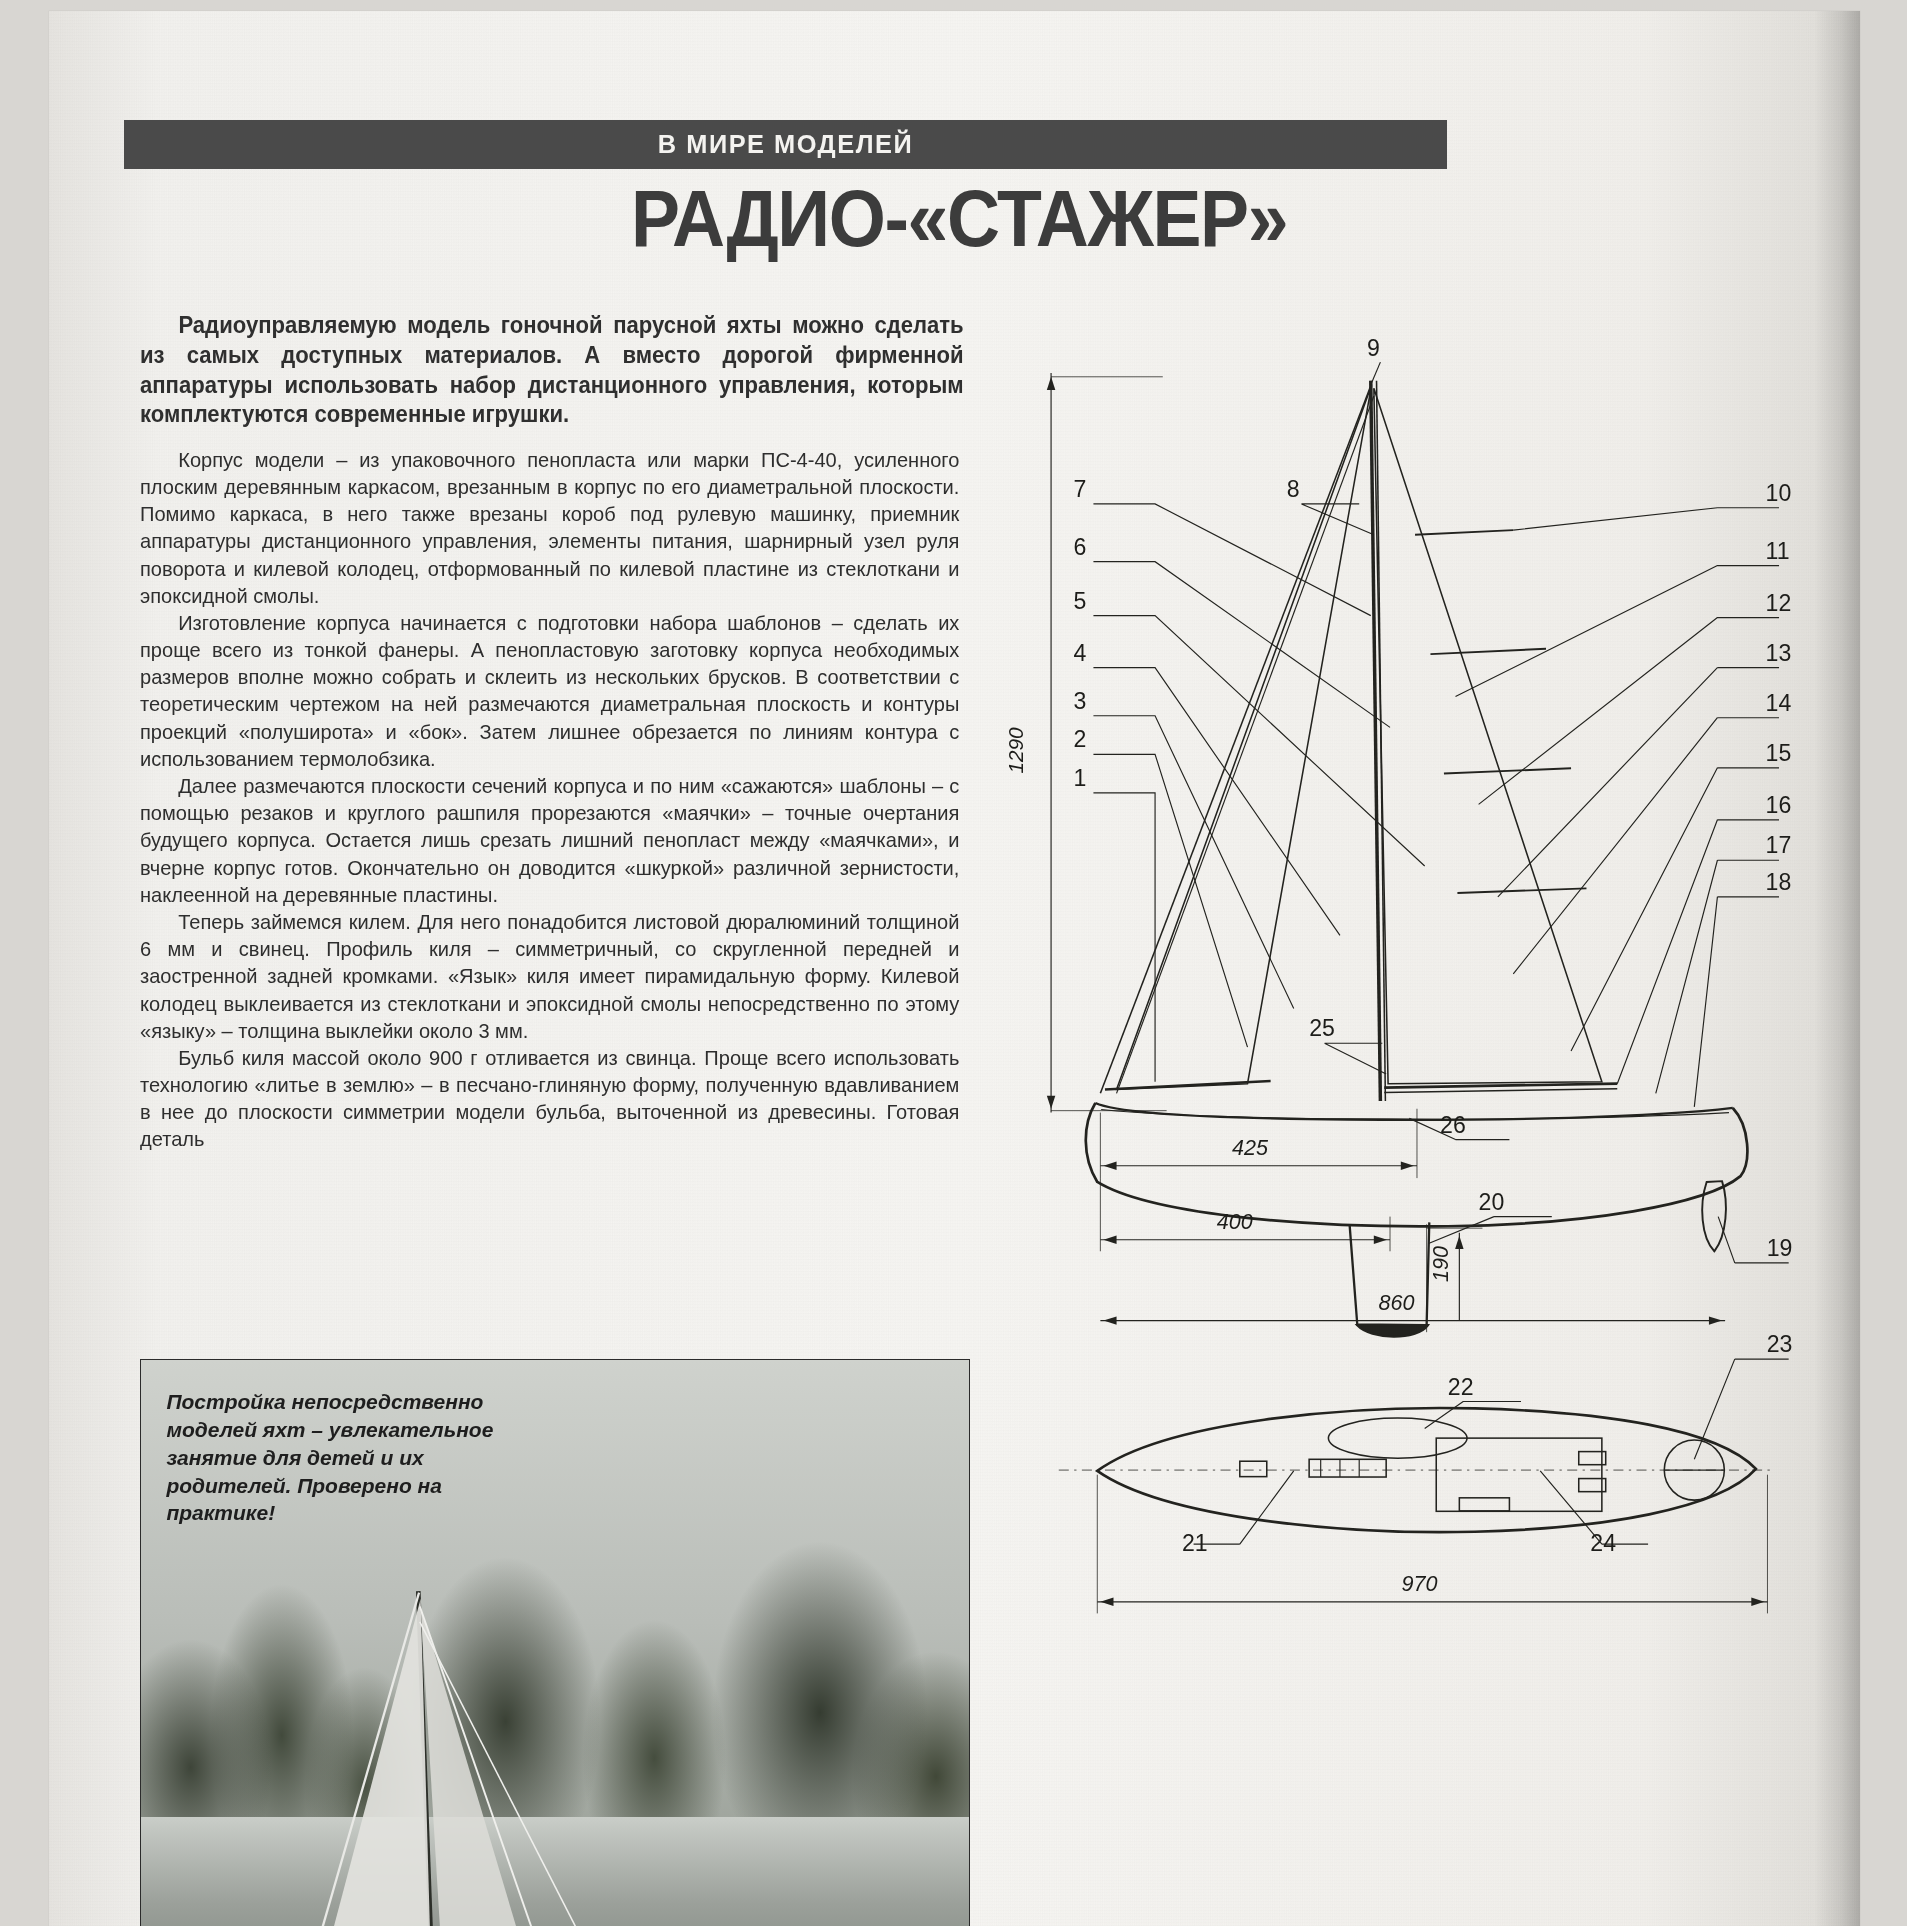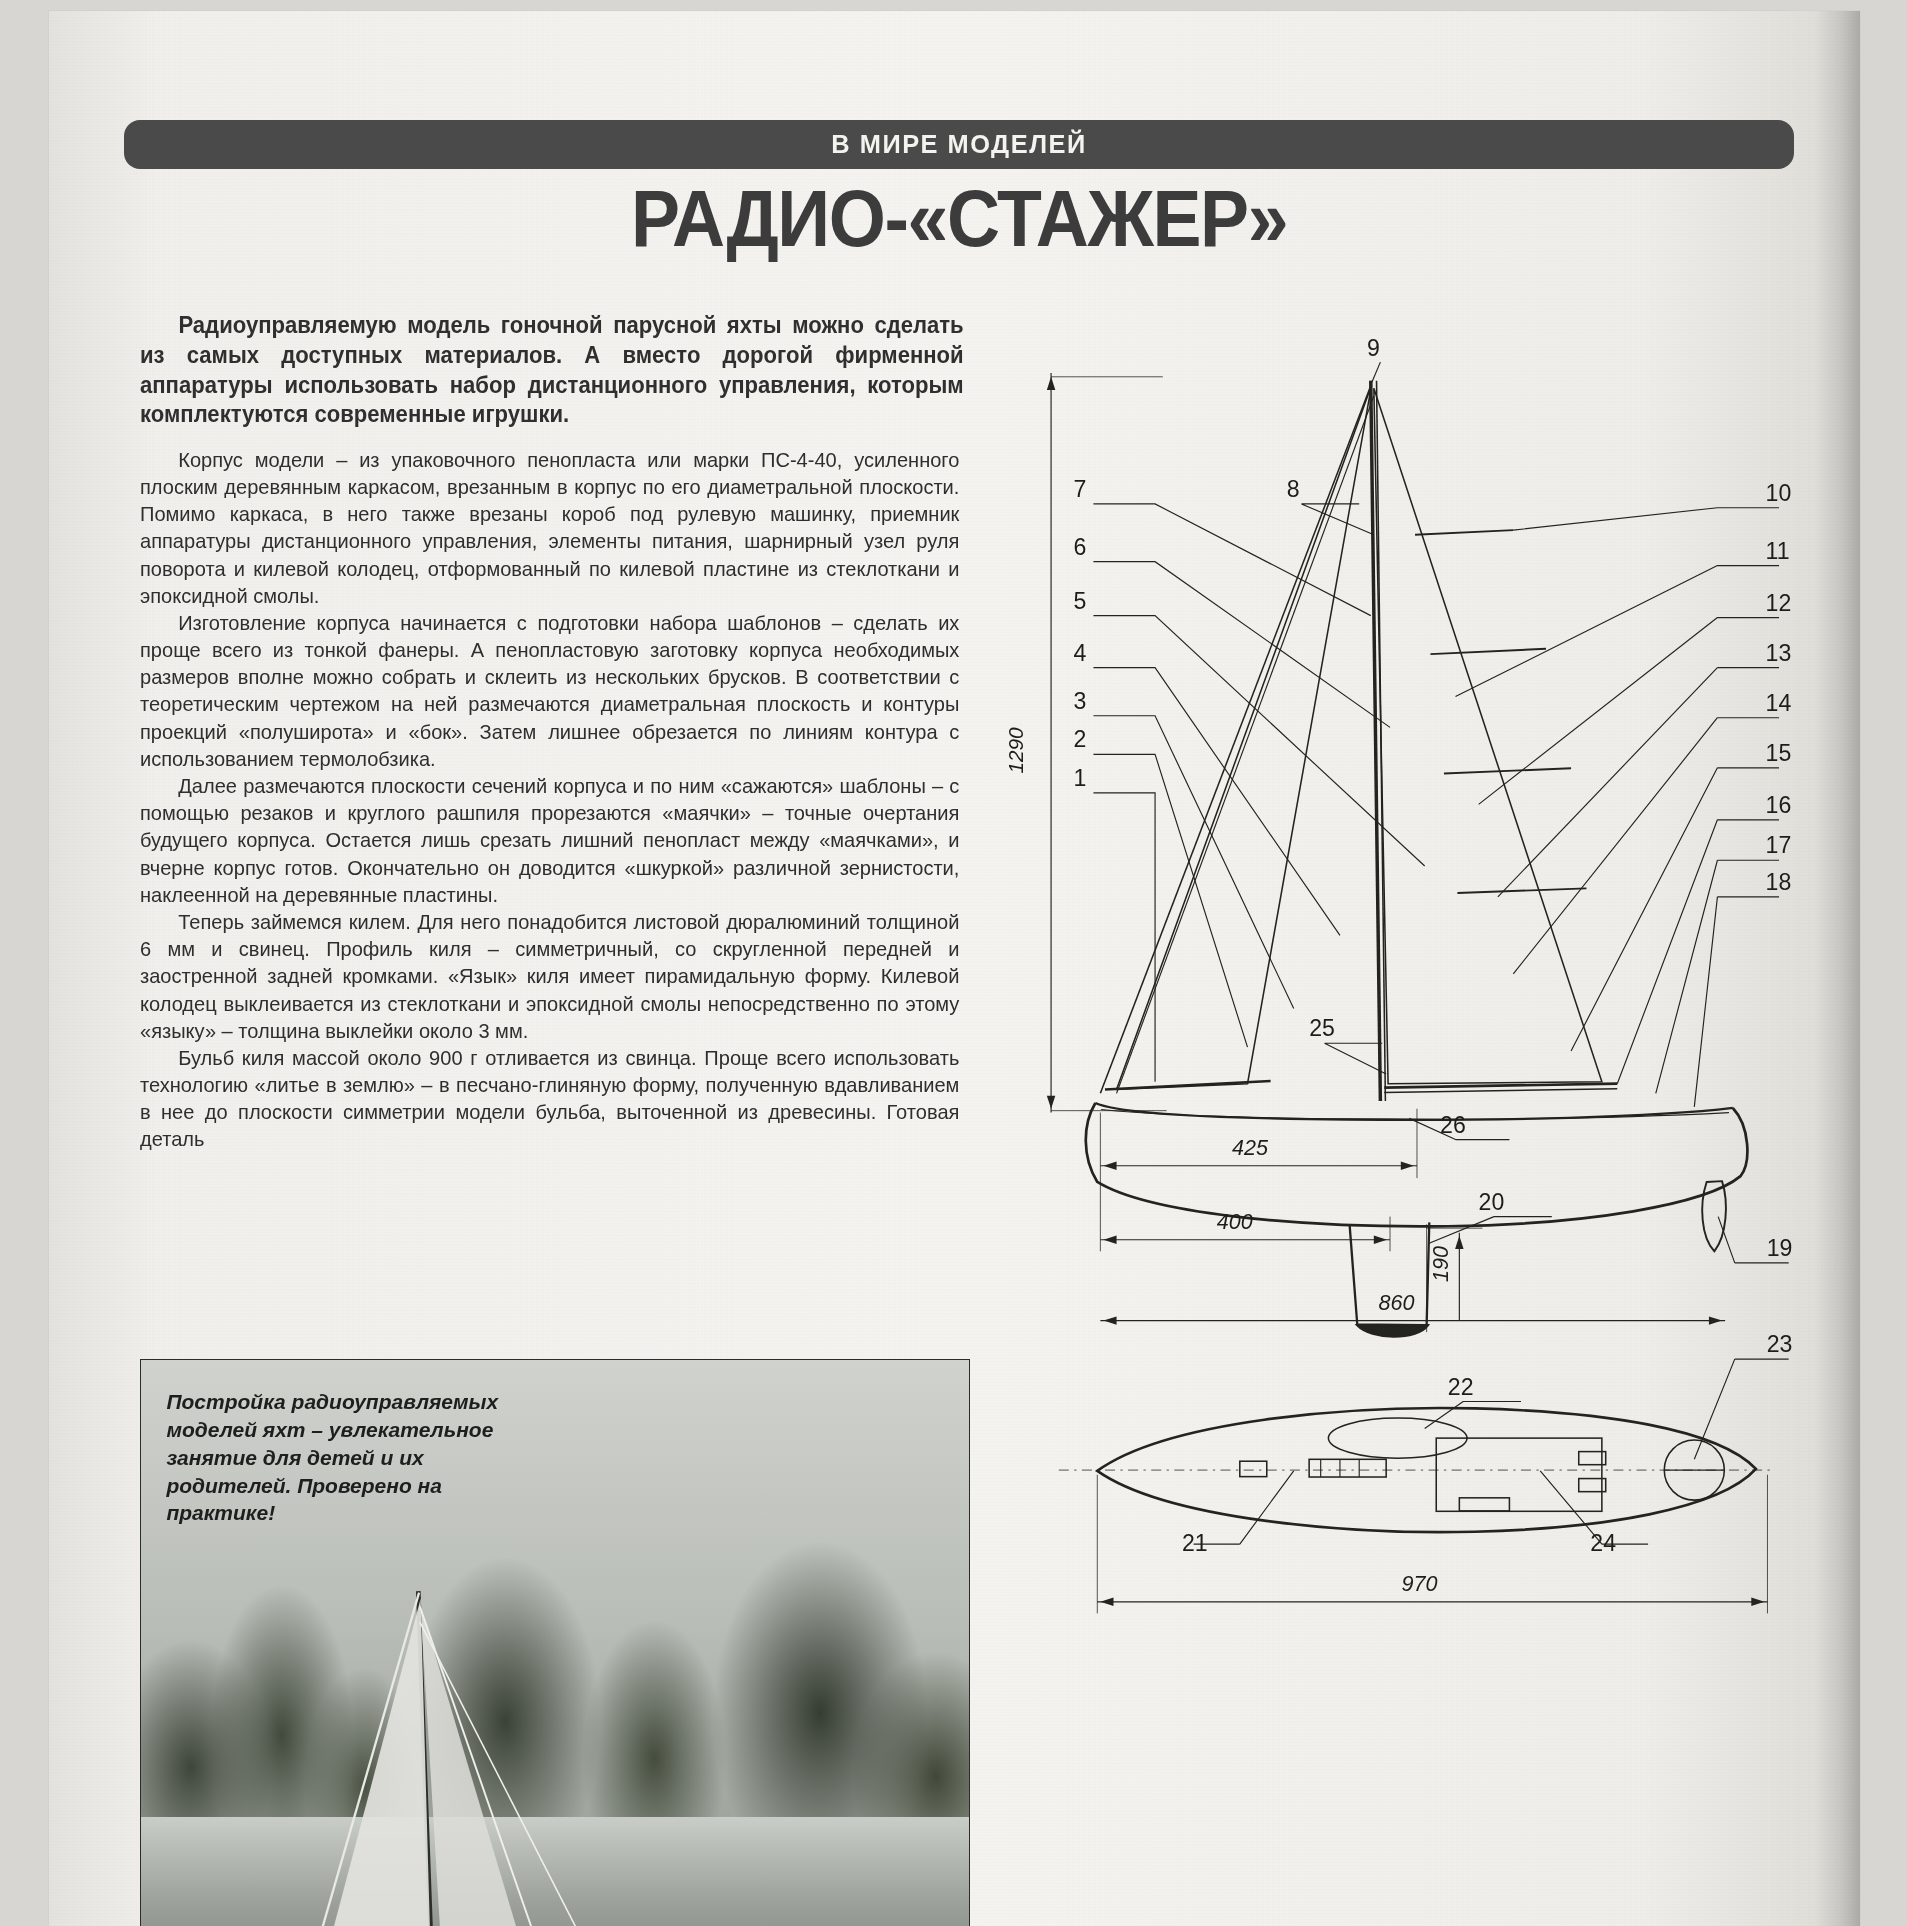--- a/index.html
+++ b/index.html
@@ -36,23 +36,23 @@
   .bind-shadow{
     position:absolute; right:0; top:0; width:46px; height:100%;
     background:linear-gradient(90deg, rgba(0,0,0,0) 0%, rgba(0,0,0,0.10) 60%, rgba(0,0,0,0.22) 100%);
     pointer-events:none;
   }
 
   
   .rubric{
     position:absolute;
     left:75px; top:109px;
-    width:1670px; height:49px;
+    width:1323px; height:49px;
     background:#4a4a4a;
-    display:flex; align-items:center; justify-content:center;border-radius:16px;
+    display:flex; align-items:center; justify-content:center;
   }
   .rubric span{
     color:#f4f3f0;
     font-size:25.4px;
     font-weight:bold;
     letter-spacing:1.5px;
   }
 
   
   .headline{
@@ -192,21 +192,21 @@
           <g stroke="#8b8173" stroke-width="3" opacity="0.8">
             <path d="M200 2300 C600 2260, 1400 2245, 1880 2280"></path>
             <path d="M240 2330 C640 2292, 1380 2278, 1840 2310"></path>
             <path d="M300 2360 C700 2324, 1330 2312, 1780 2340"></path>
           </g>
 
           <path d="M520 2410 L470 2640 L640 2640 L660 2405 Z" fill="#49473f" stroke="#2a2823" stroke-width="6"></path>
           <path d="M1250 2400 L1230 2640 L1400 2640 L1370 2392 Z" fill="#49473f" stroke="#2a2823" stroke-width="6"></path>
         </svg>
       </div>
-      <div class="ph-cap">Постройка радиоуправляемых моделей яхт – увлекательное занятие для детей и их родителей. Проверено на практике!</div>
+      <div class="ph-cap">Постройка непосредственно моделей яхт – увлекательное занятие для детей и их родителей. Проверено на практике!</div>
     </div>
 
     <div class="drawing">
       <svg viewBox="0 0 2090 4200" preserveAspectRatio="none">
         <g fill="none" stroke="#23231f" stroke-width="3">
 
           <line x1="130" y1="140" x2="130" y2="2060"></line>
           <path d="M130 150 l-11 34 h22 z" fill="#23231f" stroke="none"></path>
           <path d="M130 2050 l-11 -34 h22 z" fill="#23231f" stroke="none"></path>
           <line x1="130" y1="150" x2="420" y2="150" stroke-width="2"></line>

